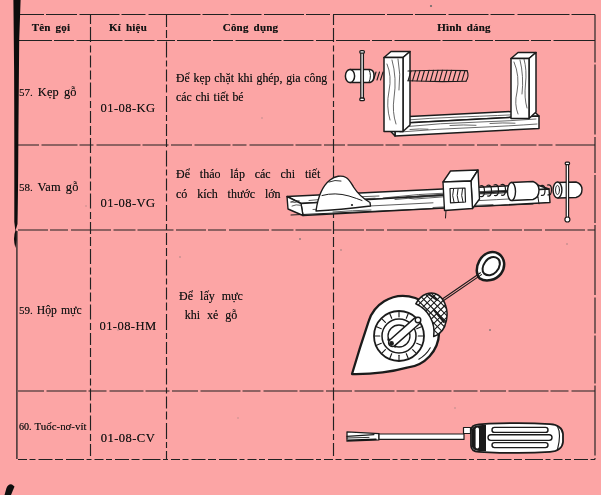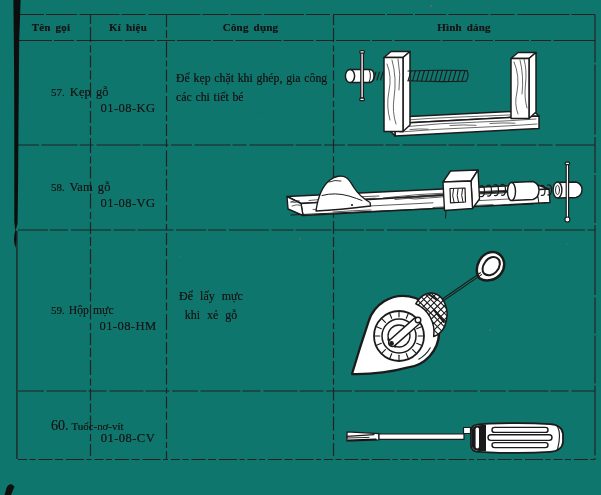--- a/index.html
+++ b/index.html
@@ -1,28 +1,28 @@
 <!DOCTYPE html>
 <html><head>
 <meta charset="utf-8">
 <title>Scanned tool table</title>
 <style>
   html,body{margin:0;padding:0;}
   body{width:601px;height:495px;overflow:hidden;background:#ffffff;
        font-family:"Liberation Serif","DejaVu Serif",serif;color:#151515;}
-  #page{position:relative;width:601px;height:495px;background:#0f766e;}
+  #page{position:relative;width:601px;height:495px;background:#fca5a5;}
   .cell{position:absolute;white-space:nowrap;
         text-shadow:0 0 0.55px rgba(20,20,20,0.65);}
   .hdr{font-weight:bold;font-size:11px;letter-spacing:0.2px;word-spacing:2px;
        transform:translate(-50%,-50%);}
   .name{font-size:12.4px;word-spacing:1.8px;letter-spacing:0.15px;transform:translate(0,-50%);}
-  .name .num{font-size:11px;letter-spacing:0;padding-left:32px;}
+  .name .num{font-size:11px;letter-spacing:0;}
   .n60{font-size:10.9px;word-spacing:0.5px;letter-spacing:0;}
   .n59{font-size:11.7px;word-spacing:1px;letter-spacing:0.05px;}
-  .n60 .num{font-size:14px;margin-top:19px;}
+  .n60 .num{font-size:10px;margin-top:19px;}
   .code{font-size:12.6px;letter-spacing:0.4px;transform:translate(-50%,-50%);margin-top:16px;}
   .usage{font-size:11.8px;line-height:19px;white-space:normal;
          transform:translate(0,-50%);}
   .u57{width:156px;word-spacing:0.8px;}
   .u58{font-size:12px;width:152px;word-spacing:6.8px;line-height:19.5px;}
   .u59{font-size:12px;width:70px;word-spacing:4px;text-align:center;}
   .u60{font-size:12.2px;width:150px;word-spacing:8px;}
   svg{position:absolute;display:block;}
   .lineart{stroke:#1b1b1b;fill:none;stroke-linecap:round;stroke-linejoin:round;}
 </style>
@@ -79,20 +79,21 @@
   <div class="cell hdr" style="left:128px;top:27px">Kí hiệu</div>
   <div class="cell hdr" style="left:250.5px;top:27px">Công dụng</div>
   <div class="cell hdr" style="left:464px;top:27px">Hình dáng</div>
 
   <div class="cell name" style="left:19px;top:92px"><span class="num">57.</span> <span>Kẹp gỗ</span></div>
   <div class="cell code" style="left:128px;top:92px">01-08-KG</div>
   <div class="cell usage u57" style="left:176px;top:88px">Để kẹp chặt khi ghép, gia công các chi tiết bé</div>
 
   <div class="cell name" style="left:19px;top:187px"><span class="num">58.</span> <span>Vam gỗ</span></div>
   <div class="cell code" style="left:128px;top:187px">01-08-VG</div>
+  <div class="cell usage u58" style="left:176px;top:184px">Để tháo lắp các chi tiết có kích thước lớn</div>
 
   <div class="cell name n59" style="left:19px;top:310px"><span class="num">59.</span> <span>Hộp mực</span></div>
   <div class="cell code" style="left:128px;top:310px">01-08-HM</div>
   <div class="cell usage u59" style="left:176px;top:305.5px">Để lấy mực khi xẻ gỗ</div>
 
   <div class="cell name n60" style="left:19px;top:426px"><span class="num">60.</span> <span>Tuốc-nơ-vít</span></div>
   <div class="cell code" style="left:128px;top:422px">01-08-CV</div>
 
   <svg style="left:340px;top:46px" width="205" height="97" viewBox="0 0 205 97" aria-label="wood-clamp-drawing">
     <g class="lineart" stroke-width="1.5">

